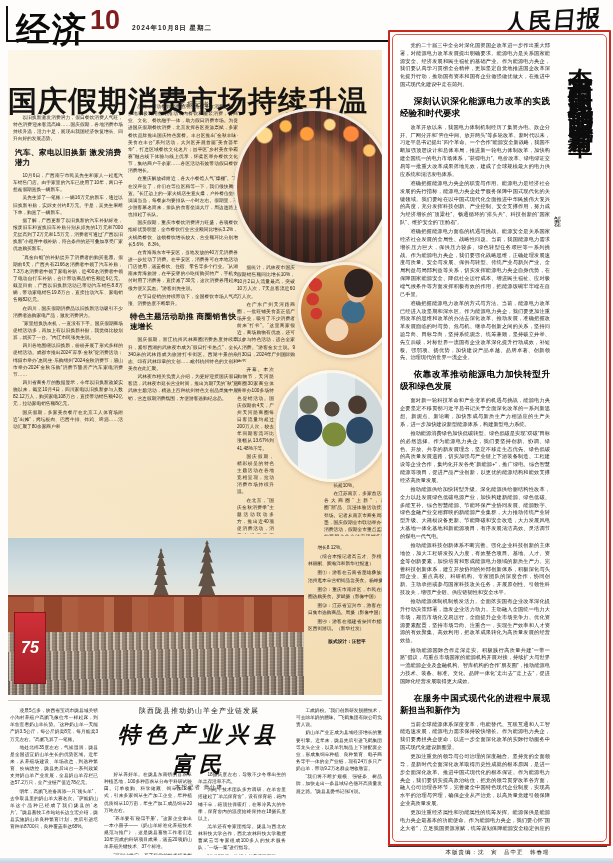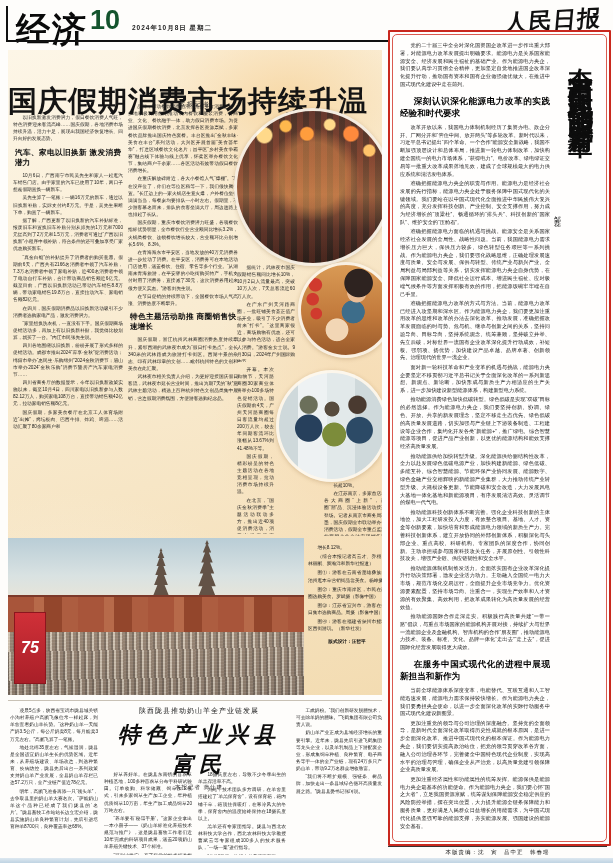--- a/index.html
+++ b/index.html
@@ -2,21 +2,21 @@
 <html><head>
 <meta charset="utf-8">
 <style>
   html,body{margin:0;padding:0;background:#eceae4;}
   .page{position:relative;width:613px;height:863px;background:#fefdfb;font-family:"Liberation Sans",sans-serif;overflow:hidden;margin:0 auto;}
 
   
   .hdr-vbar{position:absolute;left:6px;top:6px;width:2px;height:35px;background:#111;}
   .hdr-rule{position:absolute;left:6px;top:40px;width:601px;height:2px;background:#111;}
   .section-title{position:absolute;left:16px;top:7px;font-size:34px;font-weight:bold;letter-spacing:2px;color:#0a0a0a;}
-  .page-number{position:absolute;left:90px;top:5px;font-size:27px;font-weight:bold;color:#14532d;}
+  .page-number{position:absolute;left:90px;top:5px;font-size:27px;font-weight:bold;color:#7f1d1d;}
   .page-date{position:absolute;left:132px;top:24px;font-size:6.5px;font-weight:bold;color:#222;letter-spacing:1px;}
   .masthead{position:absolute;right:12px;top:5px;font-family:"Liberation Serif",serif;font-size:23px;font-weight:bold;transform:skewX(-8deg) rotate(-3deg);letter-spacing:1px;color:#111;}
 
   
   .main-article{position:absolute;left:8px;top:50px;width:374px;height:645px;overflow:hidden;
     background:
       radial-gradient(ellipse 240px 160px at 75% 8%, #f7d8a6 0%, rgba(249,221,178,0) 70%),
       radial-gradient(ellipse 220px 320px at 96% 55%, #f6dcb4 0%, rgba(246,220,180,0) 70%),
       radial-gradient(ellipse 300px 200px at 15% 90%, #f9ecd4 0%, rgba(249,236,212,0) 70%),
       linear-gradient(165deg,#fdf6e7 0%,#f9ecd2 40%,#f6e3c0 75%,#f3dcb2 100%);}
@@ -248,20 +248,21 @@
   <aside class="right-article">
     <div class="r-content">
       <p class="para">党的二十届三中全会对深化国资国企改革进一步作出重大部署，对能源电力改革发展提出明确要求。能源电力是关系国家能源安全、经济发展和民生福祉的基础产业。作为能源电力央企，我们要认真学习贯彻全会精神，更加坚定自觉地推进国企改革深化提升行动，推动国有资本和国有企业做强做优做大，在推进中国式现代化建设中走在前列。</p>
       <h3 class="rsub">深刻认识深化能源电力改革的实践经验和时代要求</h3>
       <div>
           <p class="para">改革开放以来，我国电力体制机制经历了集资办电、政企分开、厂网分开和“管住中间、放开两头”等多轮改革。新时代以来，习近平总书记提出“四个革命、一个合作”能源安全新战略，我国不断加强顶层设计和总体布局，推进新一轮电力体制改革，加快构建全国统一的电力市场体系，“获得电力”、电价改革、绿电绿证交易等一批重大改革成果落地见效，建成了全球规模最大的电力供应系统和清洁发电体系。</p>
           <p class="para">准确把握能源电力央企的职责与作用。能源电力是经济社会发展的先行指标，能源电力央企处于服务保障中国式现代化的关键领域。我们要站在以中国式现代化全面推进中华民族伟大复兴的高度，充分发挥科技创新、产业控制、安全支撑作用，努力成为经济增长的“顶梁柱”、畅通循环的“排头兵”、科技创新的“国家队”、维护安全的“压舱石”。</p>
           <p class="para">准确把握能源电力面临的机遇与挑战。能源安全是关系国家经济社会发展的全局性、战略性问题。当前，我国能源电力需求增长压力巨大，保供压力较多、绿色转型任务艰巨等一系列挑战。作为能源电力央企，我们要强化战略思维，正确处理发展速度与质量、安全与发展、保供与转型、传统产业与新兴产业、全局利益与局部利益等关系，切实发挥能源电力央企自身优势，在保障国家能源安全、降低社会运行成本、增进民生福祉、应对极端气候条件等方面发挥积极有效的作用，把能源饭碗牢牢端在自己手里。</p>
           <p class="para">准确把握能源电力改革的方式与方法。当前，能源电力改革已经进入攻坚期和深水区。作为能源电力央企，我们要更加注重用改革的思维和改革的办法去深化改革、推动发展，准确把握改革发展面临的时与势、危与机、继承与创新之间的关系，坚持问题导向、目标导向，坚持系统观念、统筹兼顾，坚持破立并举、先立后破，对标世界一流国有企业改革深化提升行动成效，补短板、强弱项、扬优势，加快建设产品卓越、品牌卓著、创新领先、治理现代的世界一流企业。</p>
         </div>
+      <h3 class="rsub">依靠改革推动能源电力加快转型升级和绿色发展</h3>
       <div>
           <p class="para">面对新一轮科技革命和产业变革的机遇与挑战，能源电力央企要坚定不移贯彻习近平总书记关于全面深化改革的一系列新思想、新观点、新论断，加快形成与新质生产力相适应的生产关系，进一步加快建设新型能源体系，构建新型电力系统。</p>
           <p class="para">推动能源消费绿色加快低碳转型。绿色低碳是实现“双碳”目标的必然选择。作为能源电力央企，我们要坚持创新、协调、绿色、开放、共享的新发展理念，坚定不移走生态优先、绿色低碳的高质量发展道路，切实加强与产业链上下游装备制造、工程建设等企业合作，集约化开发各类“新能源+”，推广绿电、综合智慧能源等项目，促进产品产业创新，以更优的能源结构和能效支撑经济高质量发展。</p>
           <p class="para">推动能源供给加快转型升级。深化能源供给侧结构性改革，全力以赴发展绿色低碳电源产业，加快构建新能源、绿色低碳、多能互补、综合智慧能源、节能环保产业协同发展、能源数字、绿色金融产业交相辉映的新能源产业集群，大力推动传统产业转型升级、大规模设备更新、节能降碳和安全改造，大力发展风电大基地一体化基地和新能源项目，有序发展清洁高效、灵活调节的煤电一代气电。</p>
           <p class="para">推动能源科技创新体系不断完善。强化企业科技创新的主体地位，加大工程研发投入力度，有效整合项目、基地、人才、资金等创新要素，加快培育和形成能源电力领域的新质生产力。完善科技创新体系，建立开放协同的外部创新体系，积极深化与头部企业、重点高校、科研机构、专家团队的深度合作，协同创新。主动承担或参与国家科技攻关任务，开展原创性、引领性科技攻关，增强产业链、供应链韧性和安全水平。</p>
           <p class="para">推动能源体制机制焕发活力。全面落实国有企业改革深化提升行动决策部署，激发企业活力动力。主动融入全国统一电力大市场，规范市场化交易运行，全面提升企业市场竞争力。优化资源要素配置，坚持市场导向、注重合一，实现生产效率和人才资源的有效聚集、高效利用，把改革成果转化为高质量发展的经营效益。</p>
           <p class="para">推动能源国际合作走深走实。积极践行高质量共建“一带一路”倡议，与重点市场国家的能源机构开展对接，持续扩大与世界一流能源企业及金融机构、智库机构的合作“朋友圈”，推动能源电力技术、装备、标准、文化、品牌一体化“走出去”“走上去”，促进国际化经营发展取得更大成效。</p>
         </div>
       <h3 class="rsub">在服务中国式现代化的进程中展现新担当和新作为</h3>
       <div>

